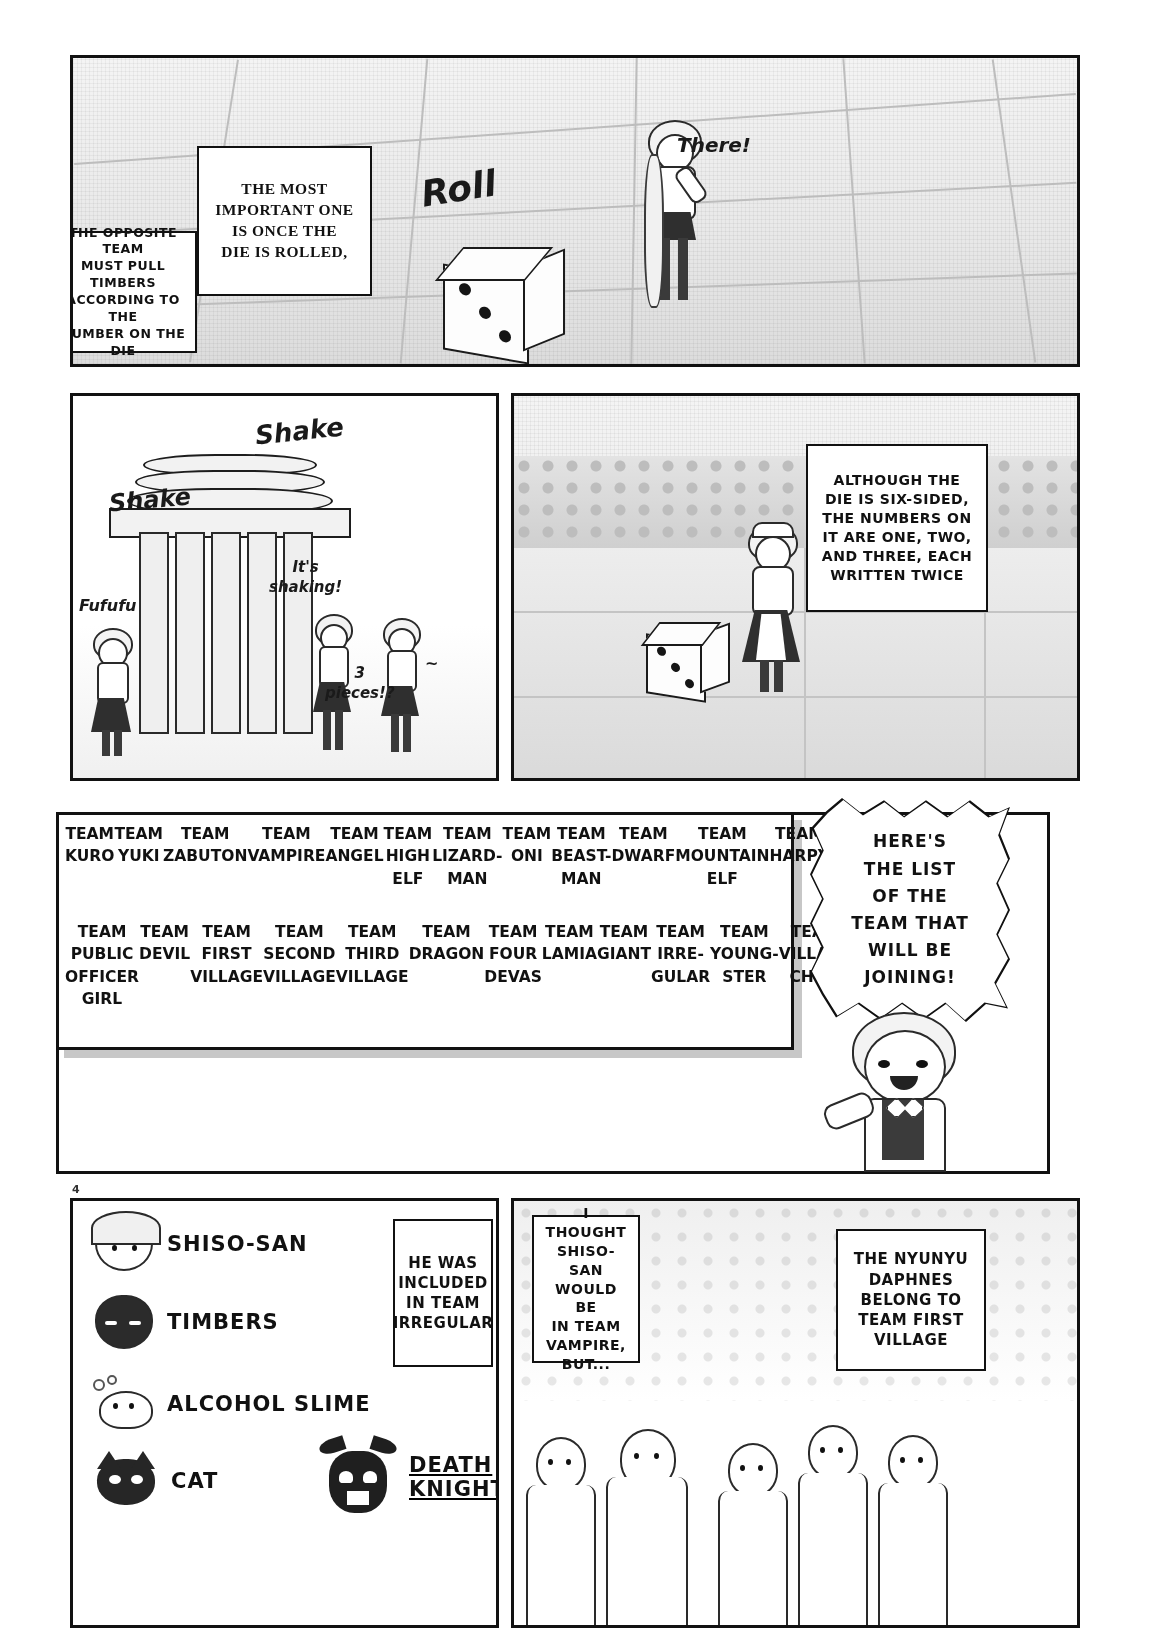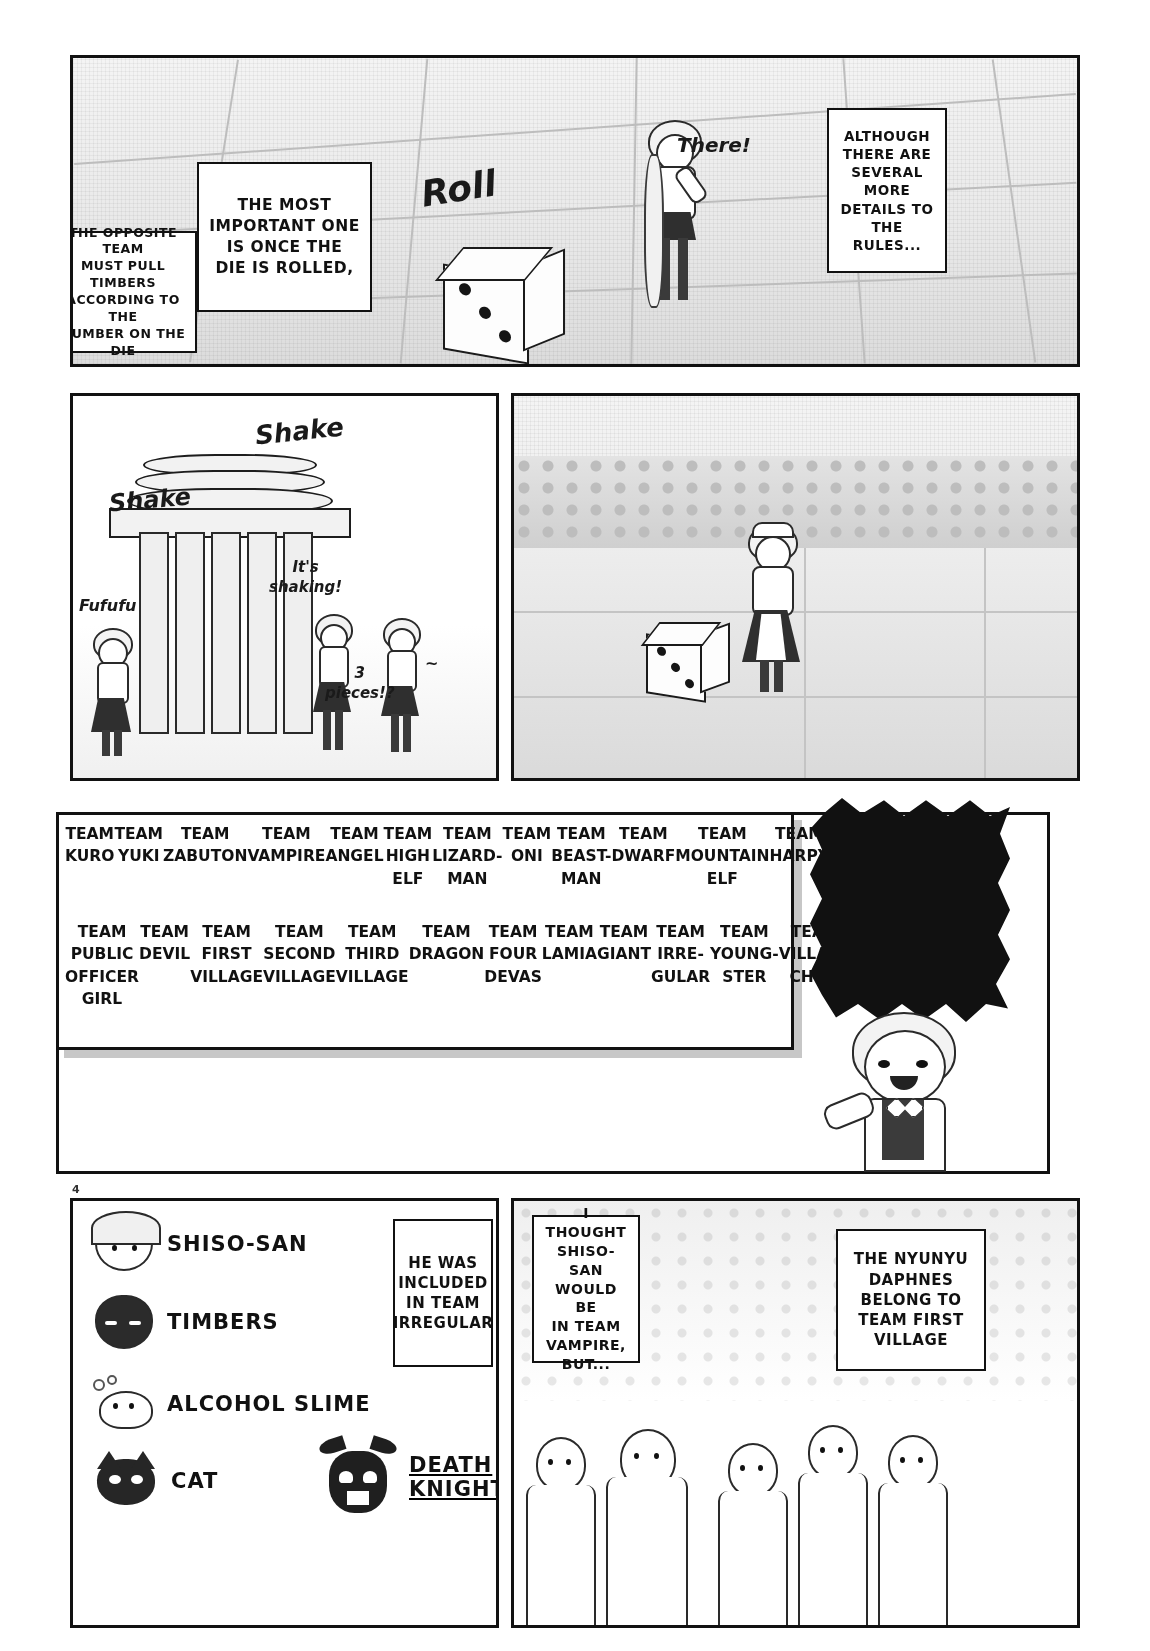--- a/index.html
+++ b/index.html
@@ -164,34 +164,28 @@
     <div class="die" style="left:370px;top:195px;width:120px;height:110px;">
       <div class="face" style="left:0;top:18px;width:82px;height:82px;transform:skewY(10deg);">
         <span class="pip" style="left:14px;top:14px;width:12px;height:12px;"></span>
         <span class="pip" style="left:34px;top:34px;width:12px;height:12px;"></span>
         <span class="pip" style="left:54px;top:54px;width:12px;height:12px;"></span>
       </div>
       <div class="face" style="left:80px;top:4px;width:38px;height:82px;transform:skewY(-22deg);"></div>
       <div class="face" style="left:6px;top:-6px;width:86px;height:30px;transform:skewX(-40deg);"></div>
     </div>
 
-    <div class="bubble" style="left:124px;top:104px;width:175px;height:150px;font-size:15.5px;">THE MOST
+    <div class="bubble" style="left:124px;top:88px;width:175px;height:150px;font-size:15.5px;font-family:Liberation Serif, serif;">THE MOST
 IMPORTANT ONE
 IS ONCE THE
 DIE IS ROLLED,</div>
     <div class="bubble" style="left:-24px;top:173px;width:148px;height:122px;font-size:12.5px;">THE OPPOSITE TEAM
 MUST PULL TIMBERS
 ACCORDING TO THE
 NUMBER ON THE DIE</div>
-    <div class="bubble" style="left:754px;top:50px;width:120px;height:165px;font-size:13.5px;">ALTHOUGH
-THERE ARE
-SEVERAL
-MORE
-DETAILS TO
-THE RULES...</div>
 
     <div class="sfx" style="left:348px;top:110px;font-size:36px;font-style:italic;transform:rotate(-9deg)">Roll</div>
     <div class="sfx" style="left:604px;top:75px;font-size:20px;font-style:italic;">There!</div>
   </div>
 
   <div class="panel" style="left:70px;top:393px;width:429px;height:388px;background:#ffffff;">
     <div style="position:absolute;inset:0;background:linear-gradient(180deg,#fff 60%, #f0f0f0 100%)"></div>
 
     <div class="tower" style="left:30px;top:40px;width:250px;height:290px;">
       <div class="slab" style="left:40px;top:18px;width:170px;height:18px;border-radius:50%/60%;"></div>
@@ -270,20 +264,26 @@
     <div class="die" style="left:132px;top:230px;width:80px;height:80px;">
       <div class="face" style="left:0;top:12px;width:56px;height:56px;transform:skewY(9deg);">
         <span class="pip" style="left:9px;top:9px;width:9px;height:9px;"></span>
         <span class="pip" style="left:23px;top:23px;width:9px;height:9px;"></span>
         <span class="pip" style="left:37px;top:37px;width:9px;height:9px;"></span>
       </div>
       <div class="face" style="left:54px;top:2px;width:26px;height:56px;transform:skewY(-20deg);"></div>
       <div class="face" style="left:4px;top:-4px;width:58px;height:20px;transform:skewX(-38deg);"></div>
     </div>
 
+    <div class="bubble" style="left:292px;top:48px;width:182px;height:168px;font-size:14px;">ALTHOUGH THE
+DIE IS SIX-SIDED,
+THE NUMBERS ON
+IT ARE ONE, TWO,
+AND THREE, EACH
+WRITTEN TWICE</div>
   </div>
 
   <div class="panel" style="left:56px;top:812px;width:994px;height:362px;"></div>
 
   <div style="position:absolute;left:64px;top:820px;width:738px;height:238px;background:#c7c7c7;"></div>
   <div style="position:absolute;left:56px;top:812px;width:738px;height:238px;background:#fff;border:3px solid #111;box-sizing:border-box;padding:8px 2px;">
     <div class="team-row" style="height:92px;align-items:flex-start;">
       <div class="team-cell">TEAM
 KURO</div>
       <div class="team-cell">TEAM
@@ -344,20 +344,26 @@
       <div class="team-cell">TEAM
 YOUNG-
 STER</div>
       <div class="team-cell">TEAM
 VILLAGE
 CHIEF</div>
     </div>
   </div>
 
   <div class="shout-outline"></div>
+  <div class="shout" style="white-space:pre-line;">HERE'S
+THE LIST
+OF THE
+TEAM THAT
+WILL BE
+JOINING!</div>
 
   <div class="chr" style="left:820px;top:1012px;width:176px;height:158px;">
     <div class="hair" style="left:32px;top:0;width:100px;height:74px;"></div>
     <div class="head" style="left:44px;top:18px;width:78px;height:70px;"></div>
     <div style="position:absolute;left:58px;top:48px;width:12px;height:8px;background:#111;border-radius:50%"></div>
     <div style="position:absolute;left:96px;top:48px;width:12px;height:8px;background:#111;border-radius:50%"></div>
     <div style="position:absolute;left:70px;top:64px;width:28px;height:14px;background:#222;border-radius:0 0 14px 14px"></div>
     <div class="body" style="left:44px;top:86px;width:78px;height:70px;border-radius:10px 10px 0 0;"></div>
     <div style="position:absolute;left:62px;top:88px;width:42px;height:60px;background:#3b3b3b;"></div>
     <div style="position:absolute;left:66px;top:86px;width:34px;height:16px;background:#fff;border:2px solid #2a2a2a;clip-path:polygon(0 50%,28% 0,50% 45%,72% 0,100% 50%,72% 100%,50% 58%,28% 100%)"></div>

